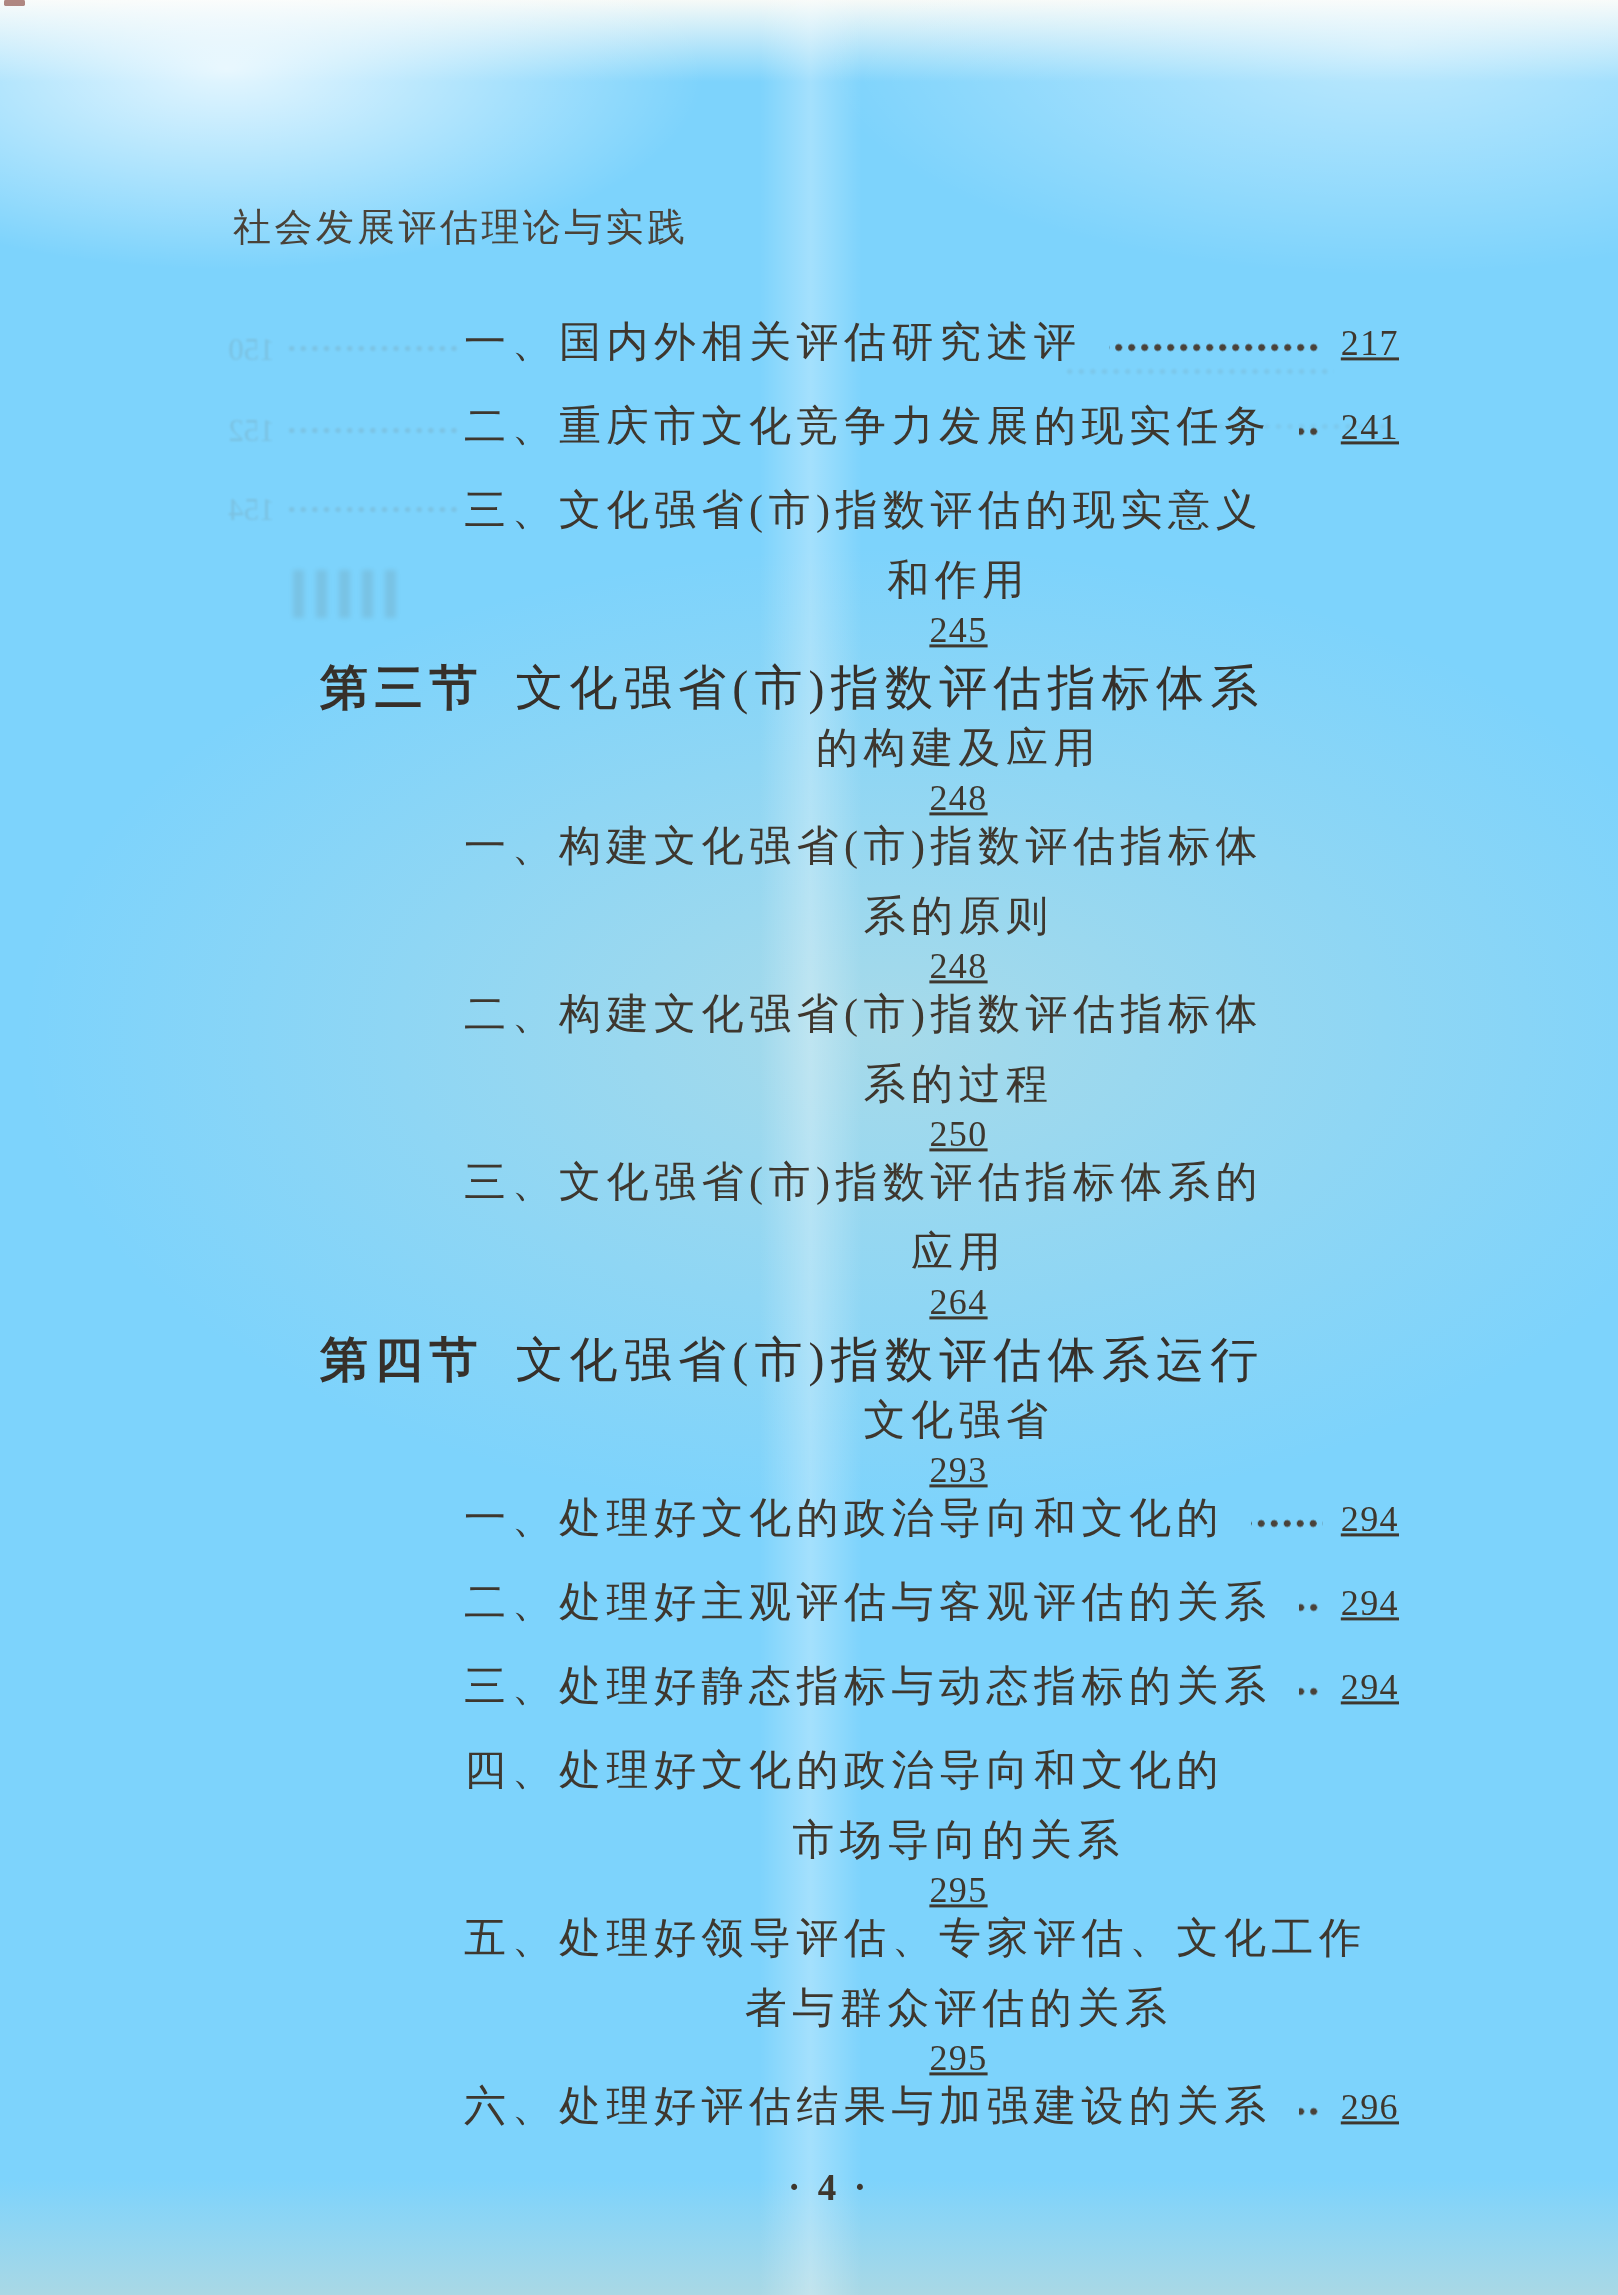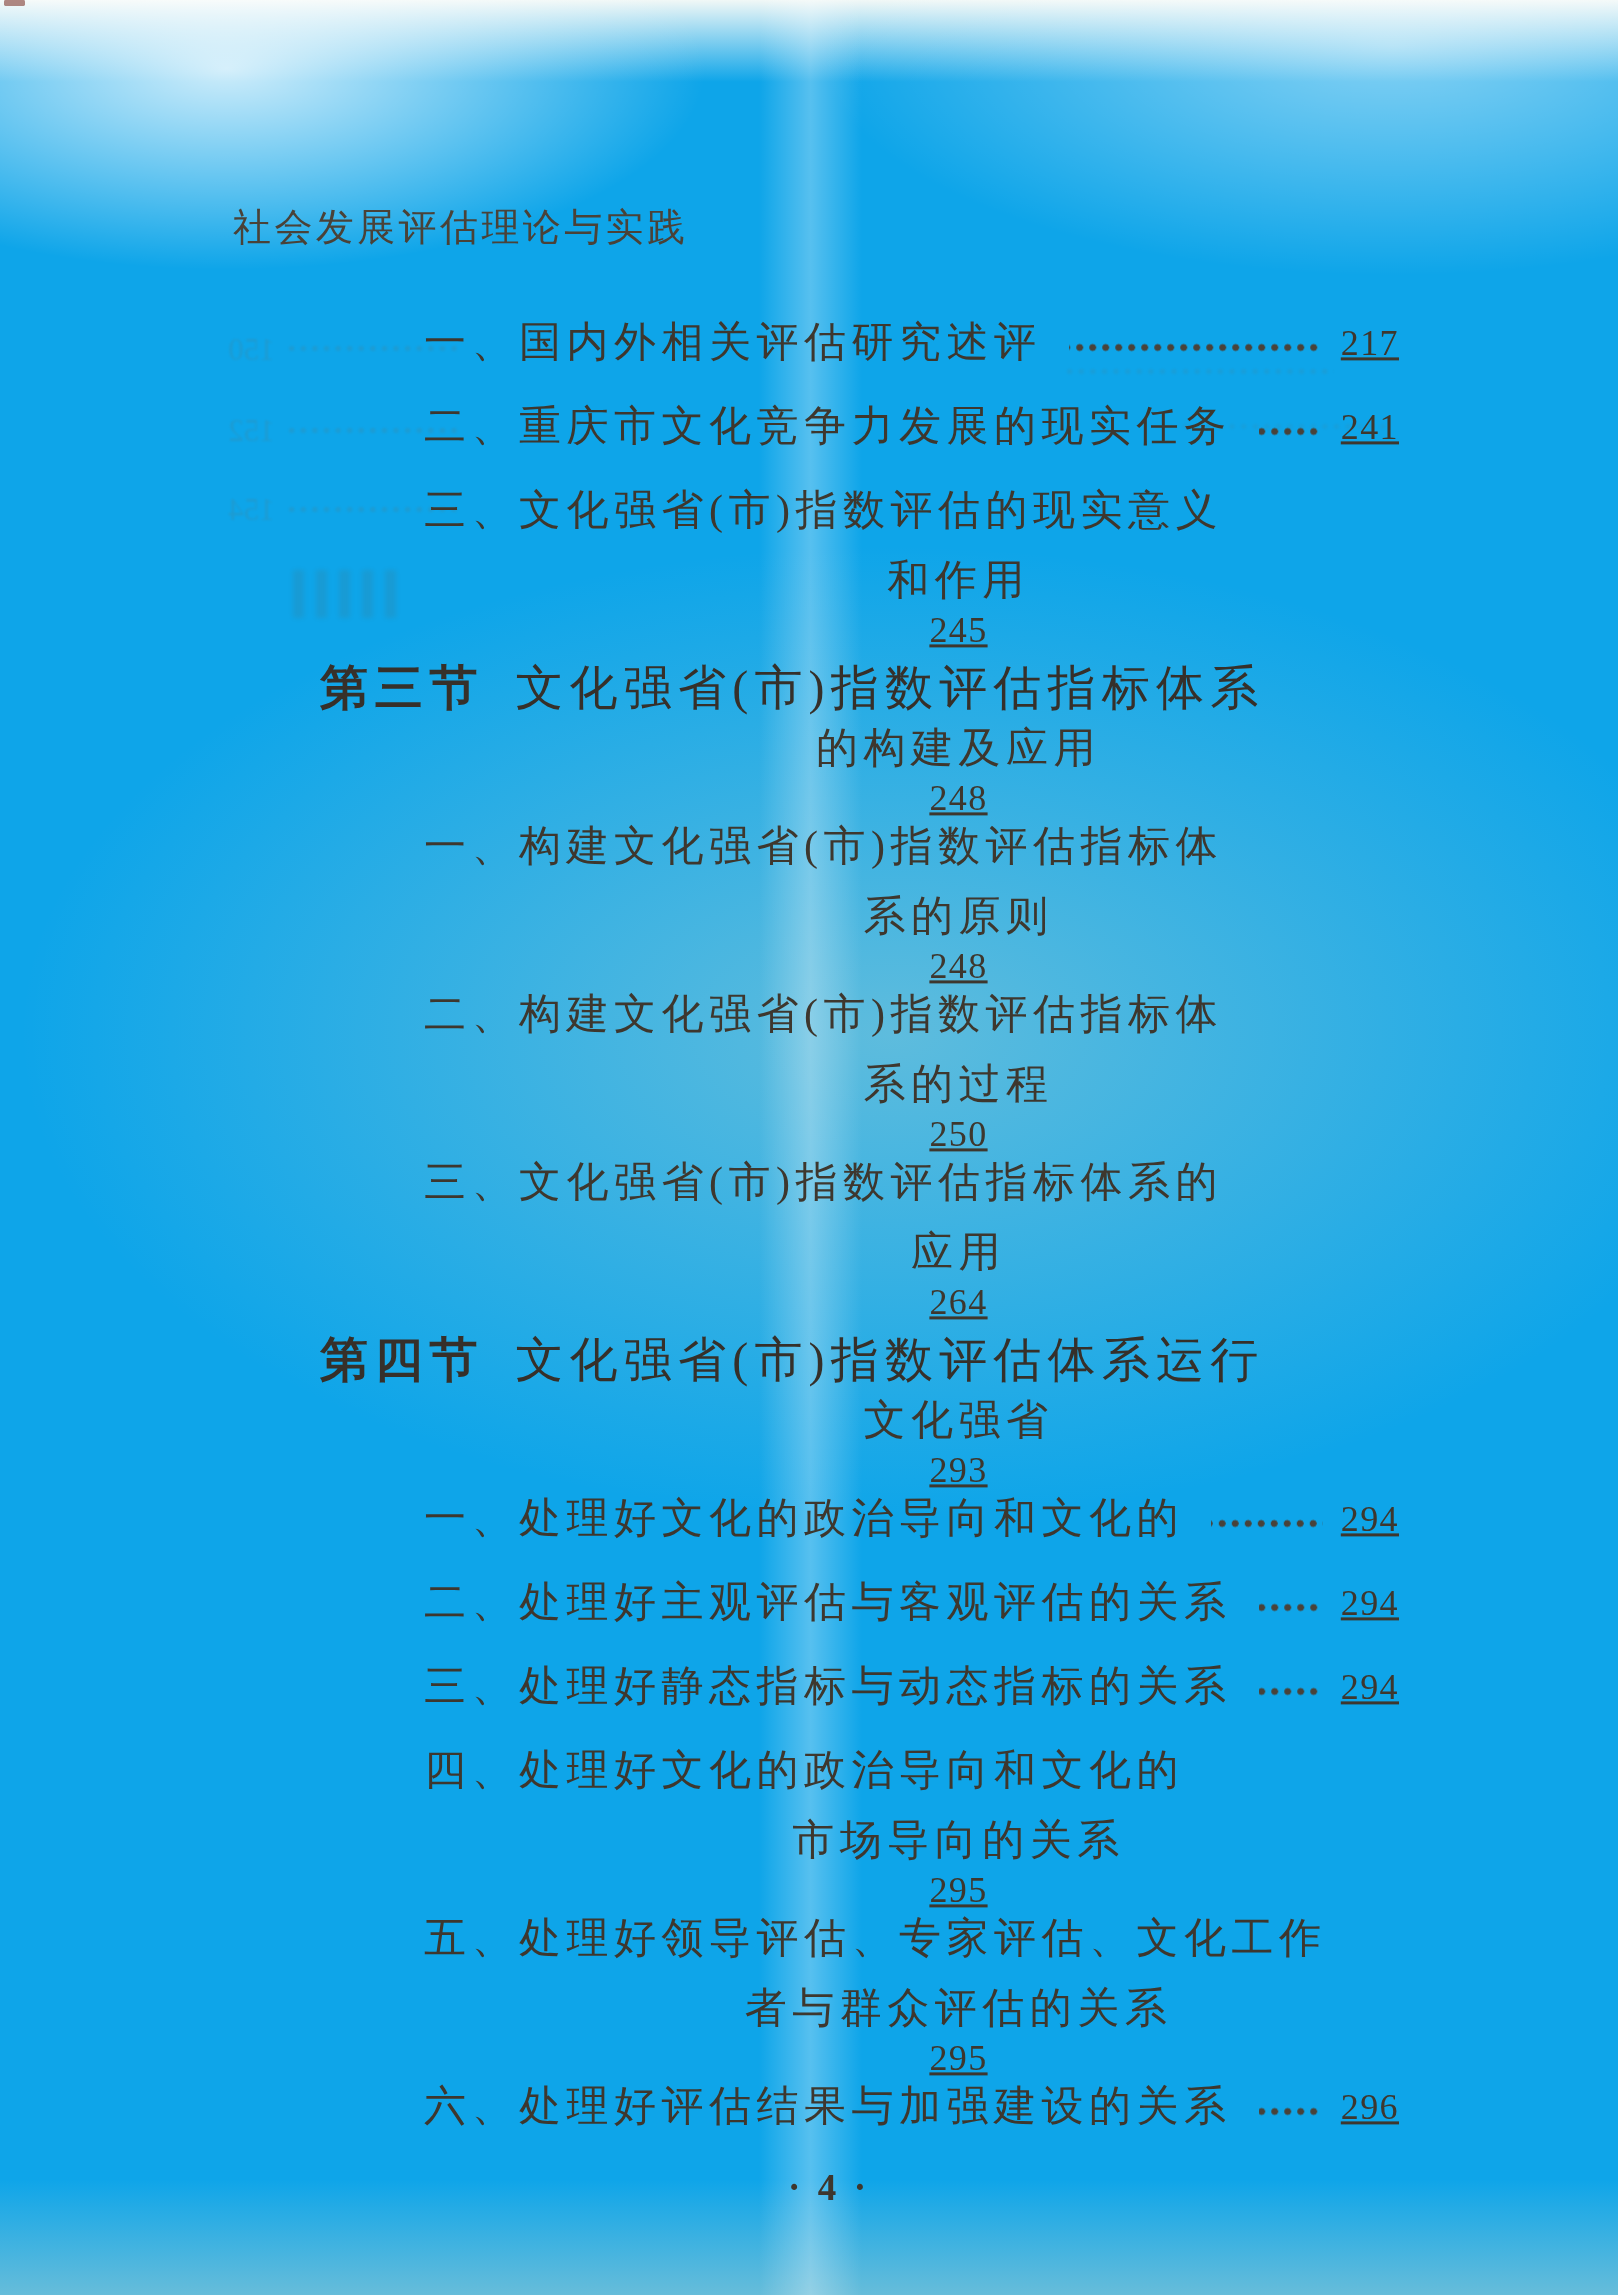--- a/index.html
+++ b/index.html
@@ -1,19 +1,19 @@
 <!DOCTYPE html>
 <html style="font-size:11px"><head>
 <meta charset="utf-8">
 <style>
   html,body{margin:0;padding:0;background:#d8d2c2;}
   .page{
     position:relative;
     width:1619px;height:2295px;
-    background:#0ea5e9;
+    background:#7dd3fc;
     overflow:hidden;
     font-family:"Liberation Serif","DejaVu Serif",serif;
     color:#3e372e;
   }
   
   .tex{position:absolute;inset:0;pointer-events:none;}
   .tex-light{
     background:
       radial-gradient(684px 287px at 14% 3%, rgba(255,255,255,.8), rgba(255,255,255,0) 70%),
       radial-gradient(821px 328px at 86% 2%, rgba(255,255,255,.5), rgba(255,255,255,0) 70%),
@@ -29,21 +29,21 @@
 
   
   .header{
     position:absolute;left:233px;top:202px;
     font-size:38px;letter-spacing:3.4px;color:#4a4238;white-space:nowrap;
   }
 
   
   #toc-list{position:absolute;left:0;top:300px;width:1399px;}
   .row{height:84px;display:flex;align-items:center;white-space:nowrap;}
-  .row.entry,.row.wrap{padding-left:424px;}
+  .row.entry,.row.wrap{padding-left:424px;margin-left:40px;}
   .row.cont{padding-left:518px;flex-direction:column;}
   .row.section{padding-left:320px;align-items:flex-end;}
   .t{font-size:42px;letter-spacing:5.5px;color:#3e372e;}
   .sec-label{font-size:48px;font-weight:bold;letter-spacing:6.8px;color:#36302a;margin-right:31px;}
   .sec-title{font-size:48px;font-weight:normal;letter-spacing:6.2px;color:#36302a;}
   .leader{
     flex:1 1 auto;height:9.6px;margin:0 18px 0 27px;
     transform:translateY(5.5px);
     background-image:radial-gradient(circle at 3.4px 4.8px, #49423a 0 3.1px, rgba(0,0,0,0) 3.6px);
     background-size:13px 9.6px;background-repeat:repeat-x;background-position:right center;

